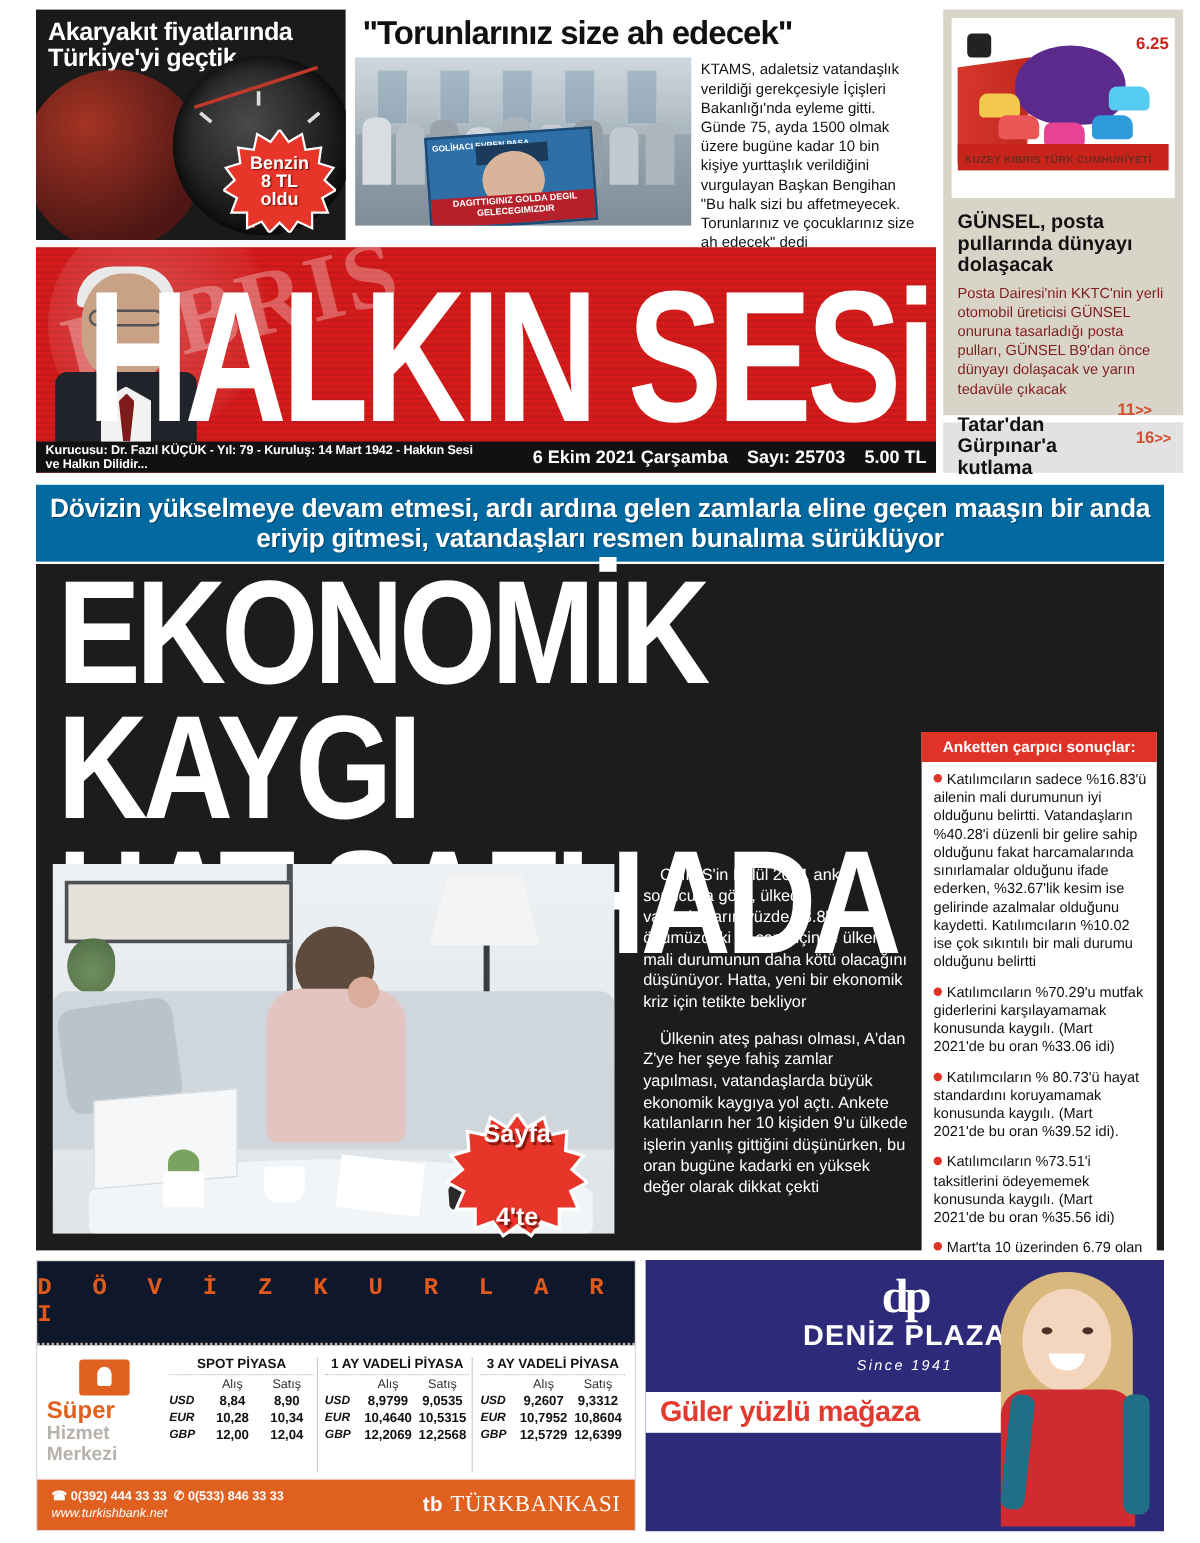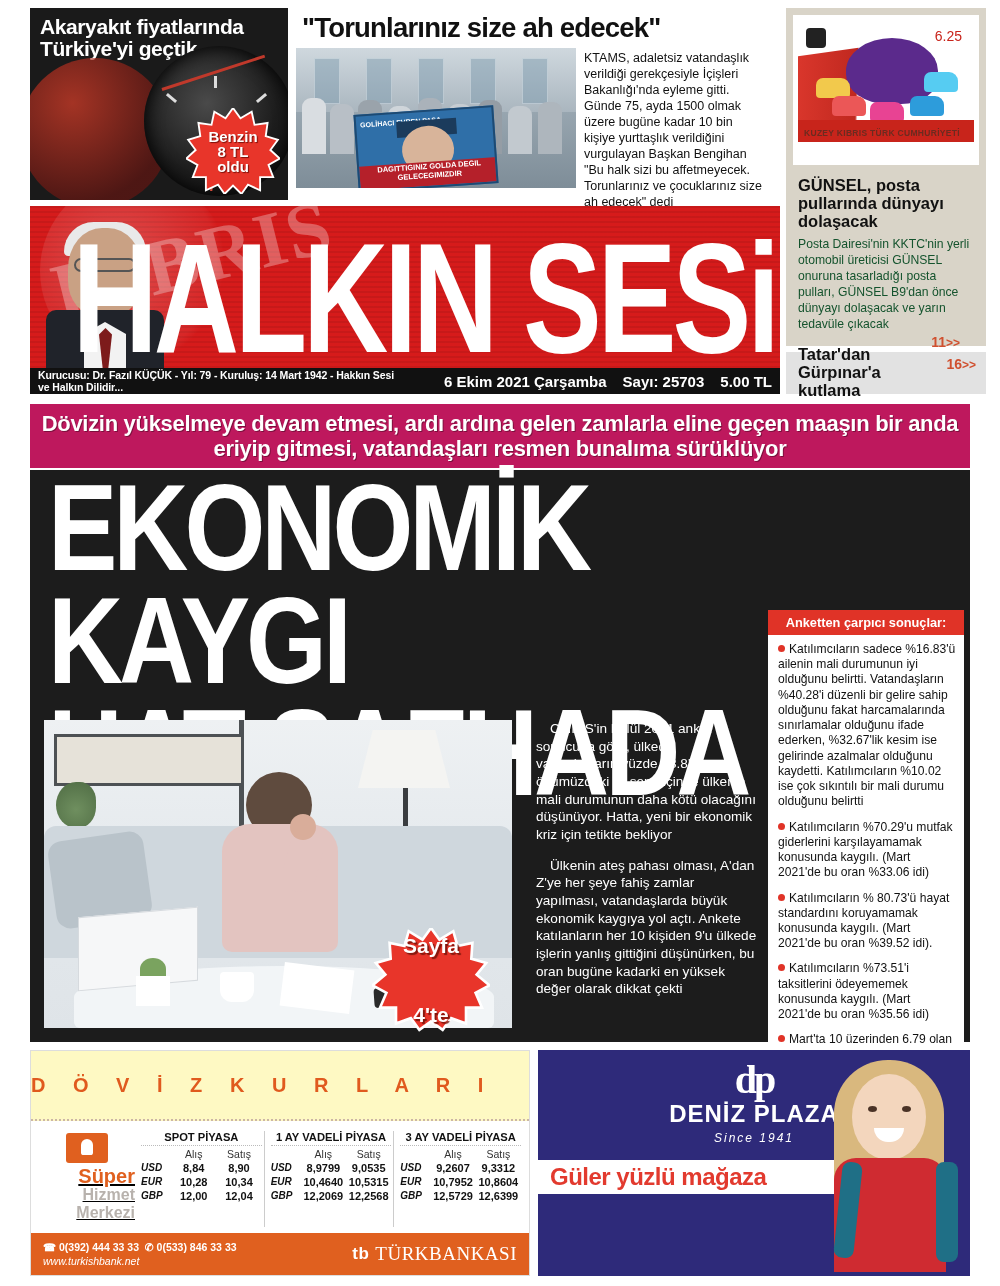--- a/index.html
+++ b/index.html
@@ -57,24 +57,24 @@
   
   .storyC { position:absolute; left:786px; top:8px; width:200px; height:338px; background:#d9d4c8; }
   .stampBox { margin:7px; width:186px; height:150px; background:#fff; padding:5px; }
   .stamp { width:176px; height:140px; position:relative; overflow:hidden; background:#fff; }
   .stamp .swoosh{ position:absolute; left:-10px; top:24px; width:200px; height:80px;
       background:linear-gradient(100deg,#e03a2f 0%, #c0281f 35%, #ffffff 36%, #fff 100%); transform:rotate(-8deg); }
   .stamp .blob{ position:absolute; left:48px; top:18px; width:92px; height:66px; border-radius:50% 50% 40% 45%; background:#5b2a8c; }
   .stamp .car { position:absolute; width:34px; height:20px; border-radius:7px 9px 4px 4px; }
   .stamp .base{ position:absolute; left:0; bottom:18px; width:176px; height:22px; background:#c8241b; }
   .stamp .cap { position:absolute; left:6px; bottom:22px; font-size:8.5px; font-weight:bold; color:#6b2b20; letter-spacing:.3px;}
-  .stamp .val { position:absolute; right:12px; top:8px; color:#c8241b; font-weight:normal; font-size:14px;}
+  .stamp .val { position:absolute; right:0; top:8px; color:#c8241b; font-weight:bold; font-size:14px;}
   .stamp .emb { position:absolute; left:8px; top:8px; width:20px; height:20px; border-radius:4px; background:#222;}
   .storyC .hl { font-weight:bold; font-size:16.5px; line-height:1.1; padding:4px 10px 4px 12px; color:#111;}
-  .storyC .bd { font-size:12.2px; line-height:1.3; padding:3px 10px 0 12px; color:#14532d;}
+  .storyC .bd { font-size:12.2px; line-height:1.3; padding:3px 10px 0 12px; color:#7f1d1d;}
   .storyC .pgwrap { text-align:right; padding-right:26px; }
 
   
   .storyD { position:absolute; left:786px; top:352px; width:200px; height:42px; background:#e2e2e2;
             display:flex; align-items:center; padding:0 10px 0 12px; }
   .storyD .hl { font-weight:bold; font-size:16.5px; line-height:1.08; color:#111; flex:1;}
   .storyD .pgref{ align-self:flex-start; padding-top:4px;}
 
   
   .masthead { position:absolute; left:30px; top:206px; width:750px; height:188px; background:#d61b1b; overflow:hidden; }
@@ -92,21 +92,21 @@
   .mhWM { position:absolute; left:20px; top:8px; font-size:78px; font-weight:bold; color:rgba(255,255,255,.30);
           transform:rotate(-14deg); letter-spacing:2px; font-family:"Liberation Serif", serif; }
   .mhTitle { position:absolute; right:4px; top:14px; color:#fff; font-weight:bold; font-size:118px;
              letter-spacing:-4px; line-height:1; font-family:"Liberation Sans", sans-serif; transform:scaleY(1.32); transform-origin:right top;}
   .mhFooter { position:absolute; left:0; bottom:0; width:750px; height:26px; background:#111;
               display:flex; align-items:center; padding:0 8px 0 8px; color:#fff; }
   .mhFooter .left { font-size:10.5px; font-weight:bold; flex:1; letter-spacing:-0.1px;}
   .mhFooter .right { font-size:15px; font-weight:bold; display:flex; gap:16px;margin-left:48px; }
 
   
-  .kicker { position:absolute; left:30px; top:404px; width:940px; height:64px; background:#be185d;
+  .kicker { position:absolute; left:30px; top:404px; width:940px; height:64px; background:#0369a1;
             display:flex; align-items:center; justify-content:center; }
   .kicker .t { color:#fff; font-weight:bold; font-size:22px; line-height:1.14; text-align:center;
                text-shadow:1px 1px 0 rgba(0,0,0,.35); letter-spacing:-0.3px; padding:0 6px; }
 
   
   .mainblk { position:absolute; left:30px; top:470px; width:940px; height:572px; background:#1c1c1c; }
   .bigHL { position:absolute; left:18px; top:2px; width:700px; color:#fff; font-weight:bold;
            font-size:104px; line-height:0.92; letter-spacing:-4px; transform:scaleY(1.18); transform-origin:left top; }
   .bigHL .l2 { display:block; }
 
@@ -141,25 +141,25 @@
 
   
   .survey { position:absolute; left:738px; top:140px; width:196px; background:#fff; }
   .survey .shead{ background:#e03327; color:#fff; font-weight:bold; font-size:12.8px; text-align:center; padding:5px 4px; }
   .survey .sbody{ padding:7px 8px 8px 8px; }
   .survey .item{ font-size:12.1px; line-height:1.26; color:#111; margin-bottom:10px; position:relative; padding-left:2px;}
   .bullet{ display:inline-block; width:7px; height:7px; border-radius:50%; background:#e03327; margin-right:4px; vertical-align:1px;}
 
   
   .doviz { position:absolute; left:30px; top:1050px; width:500px; height:226px; background:#fff; border:1px solid #ddd; }
-  .doviz .dhead{ height:70px; background:#fef9c3; display:flex; align-items:center; justify-content:flex-start;
-                 border-bottom:2px dotted #cbb5a6; }
+  .doviz .dhead{ height:70px; background:#0f172a; display:flex; align-items:center; justify-content:flex-start;
+                 border-bottom:2px dotted #cbb5a6;font-family:Liberation Mono, monospace; }
   .doviz .dhead span{ color:#e05a1e; font-weight:bold; font-size:20px; letter-spacing:11px; }
   .doviz .dmid{ display:flex; padding:10px 8px 4px 8px; height:110px;}
-  .logoS { width:96px; text-align:right; padding-top:2px;text-decoration:underline; }
+  .logoS { width:96px; text-align:left; padding-top:2px; }
   .logoS .mark{ width:42px; height:30px; background:#e0601f; margin:0 auto 3px auto; border-radius:3px; position:relative;}
   .logoS .mark:after{ content:""; position:absolute; left:15px; top:6px; width:12px; height:16px; background:#fff; border-radius:7px 7px 3px 3px;}
   .logoS .l1{ color:#e0601f; font-weight:bold; font-size:20px; line-height:1;}
   .logoS .l2,.logoS .l3{ color:#b8b2ad; font-weight:bold; font-size:16px; line-height:1.12;}
   .tbl { flex:1; display:flex; gap:2px; }
   .tcol { flex:1; border-left:1px solid #ccc; padding-left:6px; }
   .tcol:first-child{ border-left:none; }
   .tcol .th{ text-align:center; font-weight:bold; font-size:11.2px; border-bottom:1px dotted #bbb; padding-bottom:2px; margin-bottom:2px; color:#111;}
   .tcol .sub{ display:flex; font-size:10.5px; color:#333; }
   .tcol .sub .c0{ width:30px; }

